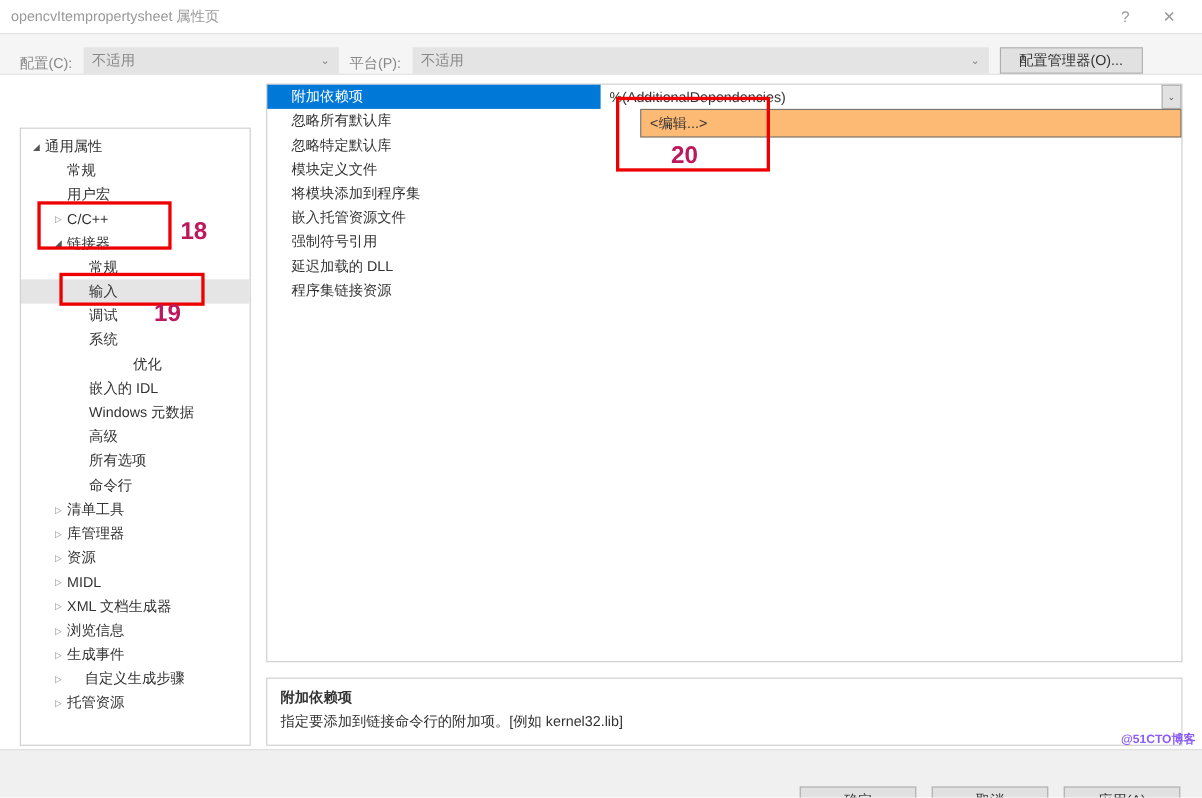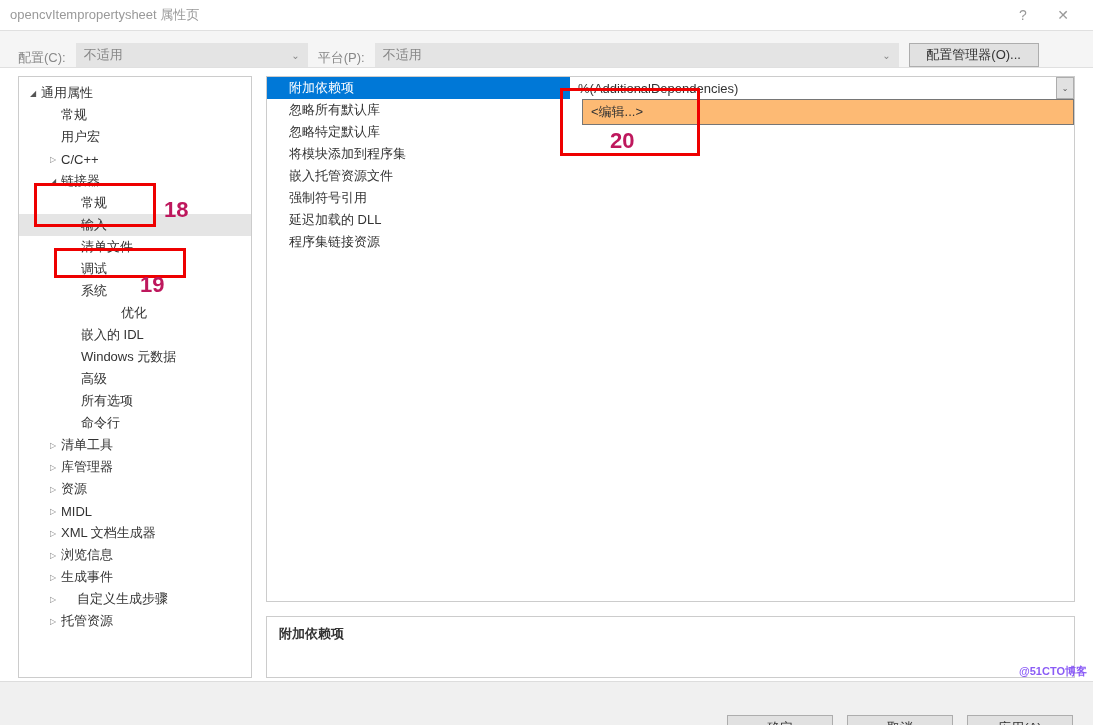--- a/index.html
+++ b/index.html
@@ -12,21 +12,21 @@
 .toolbar { display: flex; align-items: flex-end; height: 38px; padding: 0 18px; background: #f5f5f5; border-top: 1px solid #e0e0e0; border-bottom: 1px solid #e0e0e0; gap: 10px; }
 .toolbar .lbl { color: #888; font-size: 13px; }
 .toolbar .combo { background: #e4e4e4; color: #888; height: 24px; display: flex; align-items: center; padding: 0 8px; position: relative; }
 .toolbar .combo .caret { margin-left: auto; font-size: 10px; color: #888; }
 .toolbar .cfg { width: 232px; }
 .toolbar .plat { width: 524px; }
 .toolbar .mgrbtn { width: 130px; height: 24px; background: #e1e1e1; border: 1px solid #adadad; display: flex; align-items: center; justify-content: center; cursor: pointer; }
 
 .content { display: flex; padding: 8px 18px 0 18px; height: 610px; gap: 14px; }
 
-.treepanel { width: 234px; border: 1px solid #ccc; background: #fff; overflow: auto; position: relative; padding: 5px 0; }
+.treepanel { width: 210px; border: 1px solid #ccc; background: #fff; overflow: auto; position: relative; padding: 5px 0; margin-top: 40px; }
 .tree-row { display: flex; align-items: center; height: 22px; cursor: pointer; white-space: nowrap; }
 .tree-row.selected { background: #e5e5e5; }
 .tri { width: 12px; height: 12px; display: inline-flex; align-items: center; justify-content: center; font-size: 10px; color: #666; margin-right: 2px; }
 .tri.open::before { content: "◢"; font-size: 8px; color: #555; }
 .tri.closed::before { content: "▷"; font-size: 8px; color: #888; }
 .tri.none::before { content: ""; }
 .tree-label { }
 
 .rightpanel { flex: 1; display: flex; flex-direction: column; }
 .gridpanel { border: 1px solid #ccc; background: #fff; flex: 1; position: relative; }
@@ -96,24 +96,20 @@
       <div class="tree-row" style="padding-left: 48px;">
         <span class="tri none"></span>
         <span class="tree-label">常规</span>
       </div>
       <div class="tree-row selected" style="padding-left: 48px;">
         <span class="tri none"></span>
         <span class="tree-label">输入</span>
       </div>
       <div class="tree-row" style="padding-left: 48px;">
         <span class="tri none"></span>
-        <span class="tree-label">清单文件</span>
-      </div>
-      <div class="tree-row" style="padding-left: 48px;">
-        <span class="tri none"></span>
         <span class="tree-label">调试</span>
       </div>
       <div class="tree-row" style="padding-left: 48px;">
         <span class="tri none"></span>
         <span class="tree-label">系统</span>
       </div>
       <div class="tree-row" style="padding-left: 48px; gap: 40px;">
         <span class="tri none"></span>
         <span class="tree-label">优化</span>
       </div>
@@ -184,20 +180,24 @@
         </div>
         <div class="grid-row">
           <div class="grid-key">忽略所有默认库</div>
           <div class="grid-val"></div>
         </div>
         <div class="grid-row">
           <div class="grid-key">忽略特定默认库</div>
           <div class="grid-val"></div>
         </div>
         <div class="grid-row">
+          <div class="grid-key">模块定义文件</div>
+          <div class="grid-val"></div>
+        </div>
+        <div class="grid-row">
           <div class="grid-key">将模块添加到程序集</div>
           <div class="grid-val"></div>
         </div>
         <div class="grid-row">
           <div class="grid-key">嵌入托管资源文件</div>
           <div class="grid-val"></div>
         </div>
         <div class="grid-row">
           <div class="grid-key">强制符号引用</div>
           <div class="grid-val"></div>
@@ -206,20 +206,21 @@
           <div class="grid-key">延迟加载的 DLL</div>
           <div class="grid-val"></div>
         </div>
         <div class="grid-row">
           <div class="grid-key">程序集链接资源</div>
           <div class="grid-val"></div>
         </div>
       </div>
     <div class="descpanel">
       <div class="dtitle">附加依赖项</div>
+      <div>指定要添加到链接命令行的附加项。[例如 kernel32.lib]</div>
     </div>
   </div>
 </div>
 
 <div class="footer">
   <div class="fbtn">确定</div>
   <div class="fbtn">取消</div>
   <div class="fbtn">应用(A)</div>
 </div>
 

